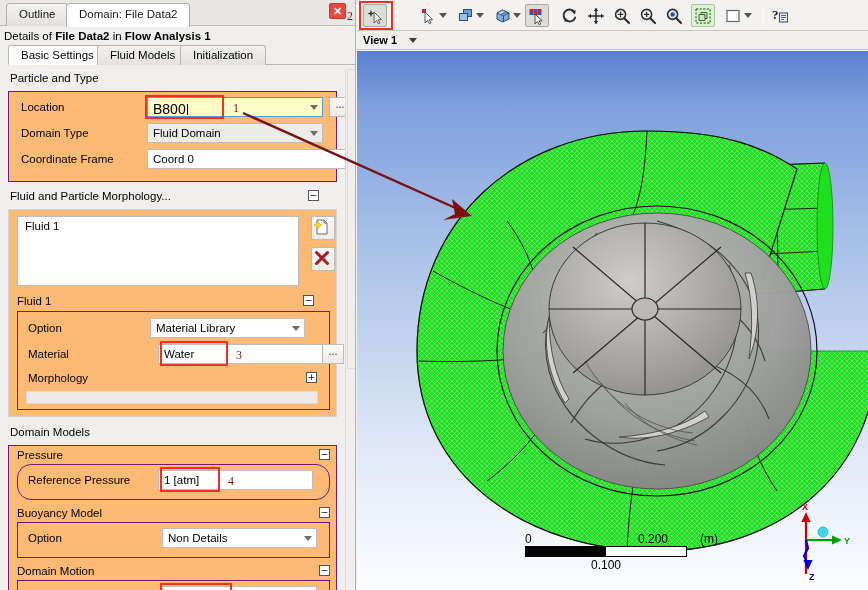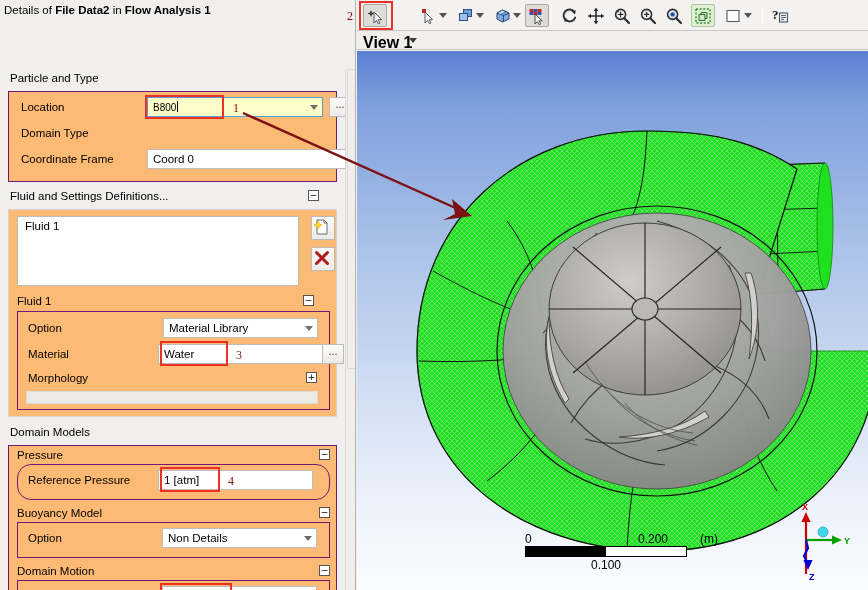--- a/index.html
+++ b/index.html
@@ -166,21 +166,21 @@
     cursor: pointer;
   }
 
   
   .yellowfield {
     position: absolute; left: 130px; top: 1px; width: 176px; height: 20px;
     background: #fdfbc8;
     border: 1px solid #5a9fd4;
   }
   .yellowfield .txt {
-    position: absolute; left: 5px; top: 3px; font-size: 10px;
+    position: absolute; left: 5px; top: 3px; font-size: 14px;
   }
   .caret {
     display: inline-block; width: 1px; height: 11px;
     background: #000; vertical-align: -1px; margin-left: 1px;
   }
   .yellowfield .arr {
     position: absolute; right: 1px; top: 0; width: 15px; height: 18px;
     display: flex; align-items: center; justify-content: center;
   }
   .yellowfield .arr i {
@@ -271,21 +271,21 @@
     border-right: 1px solid #fbfbfa;
   }
 
   #viewbar {
     position: relative; height: 19px;
     background: #f0efed;
     border-bottom: 1px solid #c9c7c2;
   }
   #viewbar .vlabel {
     position: absolute; left: 6px; top: 3px;
-    font-size: 16px; font-weight: bold;
+    font-size: 11px; font-weight: bold;
   }
   #viewbar .varr {
     position: absolute; left: 52px; top: 7px;
     width:0;height:0;
     border-left:4px solid transparent;border-right:4px solid transparent;
     border-top:5px solid #3d3b37;
     cursor: pointer;
   }
 
   #viewport {
@@ -310,25 +310,47 @@
 
   .annot-arrow { position: absolute; left: 0; top: 0; pointer-events: none; z-index: 8; }
 </style>
 </head>
 <body>
 
 <div id="app">
 
   <div id="left-panel">
 
+    <div class="tabstrip">
+      <div class="wtab" id="tab-outline">
+        <span>Outline</span>
+      </div>
+      <div class="wtab active" id="tab-domain">
+        <span>Domain: File Data2</span>
+      </div>
+      <div class="close-btn">
+        <span>✕</span>
+      </div>
+    </div>
 
     <div class="details-line">
       <span>Details of </span><b>File Data2</b><span> in </span><b>Flow Analysis 1</b>
     </div>
 
+    <div class="inner-tabs">
+      <div class="itab active" id="itab-0">
+        <span>Basic Settings</span>
+      </div>
+      <div class="itab" id="itab-1">
+        <span>Fluid Models</span>
+      </div>
+      <div class="itab" id="itab-2">
+        <span>Initialization</span>
+      </div>
+    </div>
 
     <div id="form-scroll">
 
       <div class="flat-title">
         <span>Particle and Type</span>
       </div>
       <div class="group">
         <div class="grp-body" style="padding-top:4px;">
 
           <div class="row">
@@ -341,37 +363,43 @@
             </div>
             <div class="ellipsis-btn" style="left:312px;">
               <span>...</span>
             </div>
             <div class="redbox" style="left:128px; top:-1px; width:79px; height:24px;"></div>
             <span class="annot" style="left:216px; top:5px;">1</span>
           </div>
 
           <div class="row">
             <span class="lbl">Domain Type</span>
+            <div class="field dis combo" style="left:130px; width:176px;">
+              <span>Fluid Domain</span>
+              <span class="arr">
+                  <i></i>
+                </span>
+            </div>
           </div>
 
           <div class="row">
             <span class="lbl">Coordinate Frame</span>
             <div class="field combo" style="left:130px; width:212px;">
               <span>Coord 0</span>
               <span class="arr">
                   <i></i>
                 </span>
             </div>
           </div>
 
         </div>
       </div>
 
       <div class="flat-title" style="margin-top:5px;">
-        <span>Fluid and Settings Definitions...</span>
+        <span>Fluid and Particle Morphology...</span>
         <span class="expander" style="right:24px; top:3px;"><span>−</span></span>
       </div>
 
       <div class="group" style="border-color:#d7d5d1;">
         <div style="position:relative; padding:4px 0 6px 0;">
           <div class="listbox">
             <div class="item">Fluid 1</div>
           </div>
           <div class="sidebtn" style="left:302px; top:6px;">
             <svg width="20" height="20" viewBox="0 0 20 20">
@@ -390,21 +418,21 @@
         <div class="flat-title" style="padding-left:8px;">
           <span>Fluid 1</span>
           <span class="expander" style="right:22px; top:3px;"><span>−</span></span>
         </div>
 
         <div class="group" style="margin:2px 6px 6px 8px;">
           <div class="grp-body" style="padding:5px 8px 5px 6px;">
 
             <div class="row">
               <span class="lbl">Option</span>
-              <div class="field combo" style="left:139px; width:155px;">
+              <div class="field combo" style="left:126px; width:155px;">
                 <span>Material Library</span>
                 <span class="arr">
                     <i></i>
                   </span>
               </div>
             </div>
 
             <div class="row">
               <span class="lbl">Material</span>
               <div class="field combo" style="left:134px; width:182px;">

